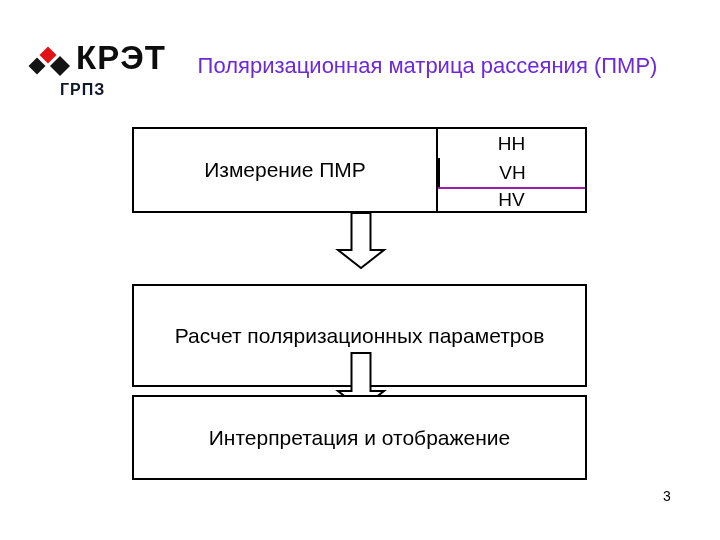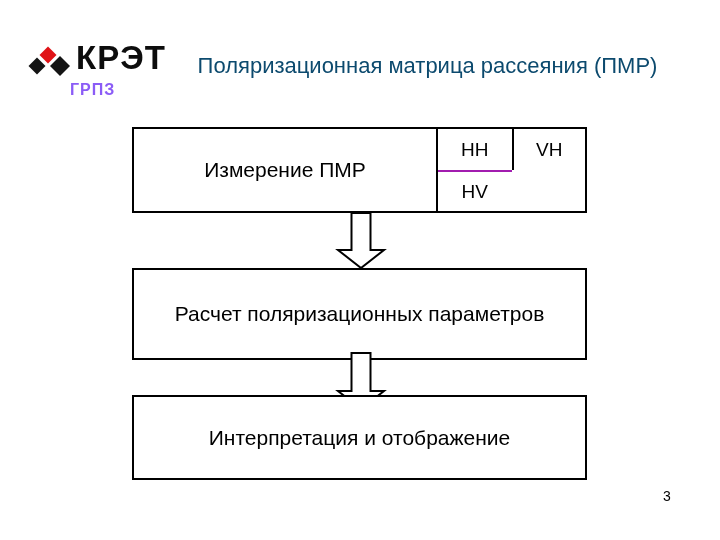--- a/index.html
+++ b/index.html
@@ -15,49 +15,49 @@
   }
   
   .logo{position:absolute;left:26px;top:36px;width:150px;height:70px;}
   .logo-diamonds{position:absolute;left:0;top:4px;}
   .logo-brand{
     position:absolute;left:50px;top:0;
     font-size:33px;font-weight:bold;letter-spacing:1px;
     line-height:44px;color:#0d0d0d;
   }
   .logo-division{
-    position:absolute;left:44px;top:45px;
+    position:absolute;left:34px;top:45px;
     font-size:16px;font-weight:bold;letter-spacing:1px;
-    color:#8b5cf6;
+    color:#0f172a;
   }
   
   .slide-title{
     position:absolute;left:135px;top:52px;width:585px;
     text-align:center;
-    font-size:22px;line-height:27px;color:#0c4a6e;
+    font-size:22px;line-height:27px;color:#6d28d9;
   }
   
   .fbox{
     position:absolute;left:132px;width:455px;
     border:2px solid #000;background:#fff;
     box-sizing:border-box;
     display:flex;align-items:center;justify-content:center;
     font-size:21px;
   }
   .box-measure{top:127px;height:86px;justify-content:flex-start;padding:0;}
-  .box-compute{top:268px;height:92px;}
+  .box-compute{top:284px;height:103px;}
   .box-interpret{top:395px;height:85px;}
   .measure-label{
     flex:0 0 302px;height:100%;
     display:flex;align-items:center;justify-content:center;
   }
   .matrix{
     flex:1;height:100%;
     border-left:2px solid #000;
-    display:grid;grid-template-columns:1fr 1fr;grid-template-rows:1fr 1fr;
+    display:grid;grid-template-columns:1fr;grid-template-rows:1fr 1fr;
     box-sizing:border-box;
     text-align:center;
   }
   .m-cell{
     display:flex;align-items:center;justify-content:center;
     font-size:19px;box-sizing:border-box;
   }
   .m-cell.c2{border-left:2px solid #000;}
   .m-cell.c3{border-top:2px solid #a21caf;}
   .m-cell.c4{border-left:2px solid #000;border-top:2px solid #000;}

